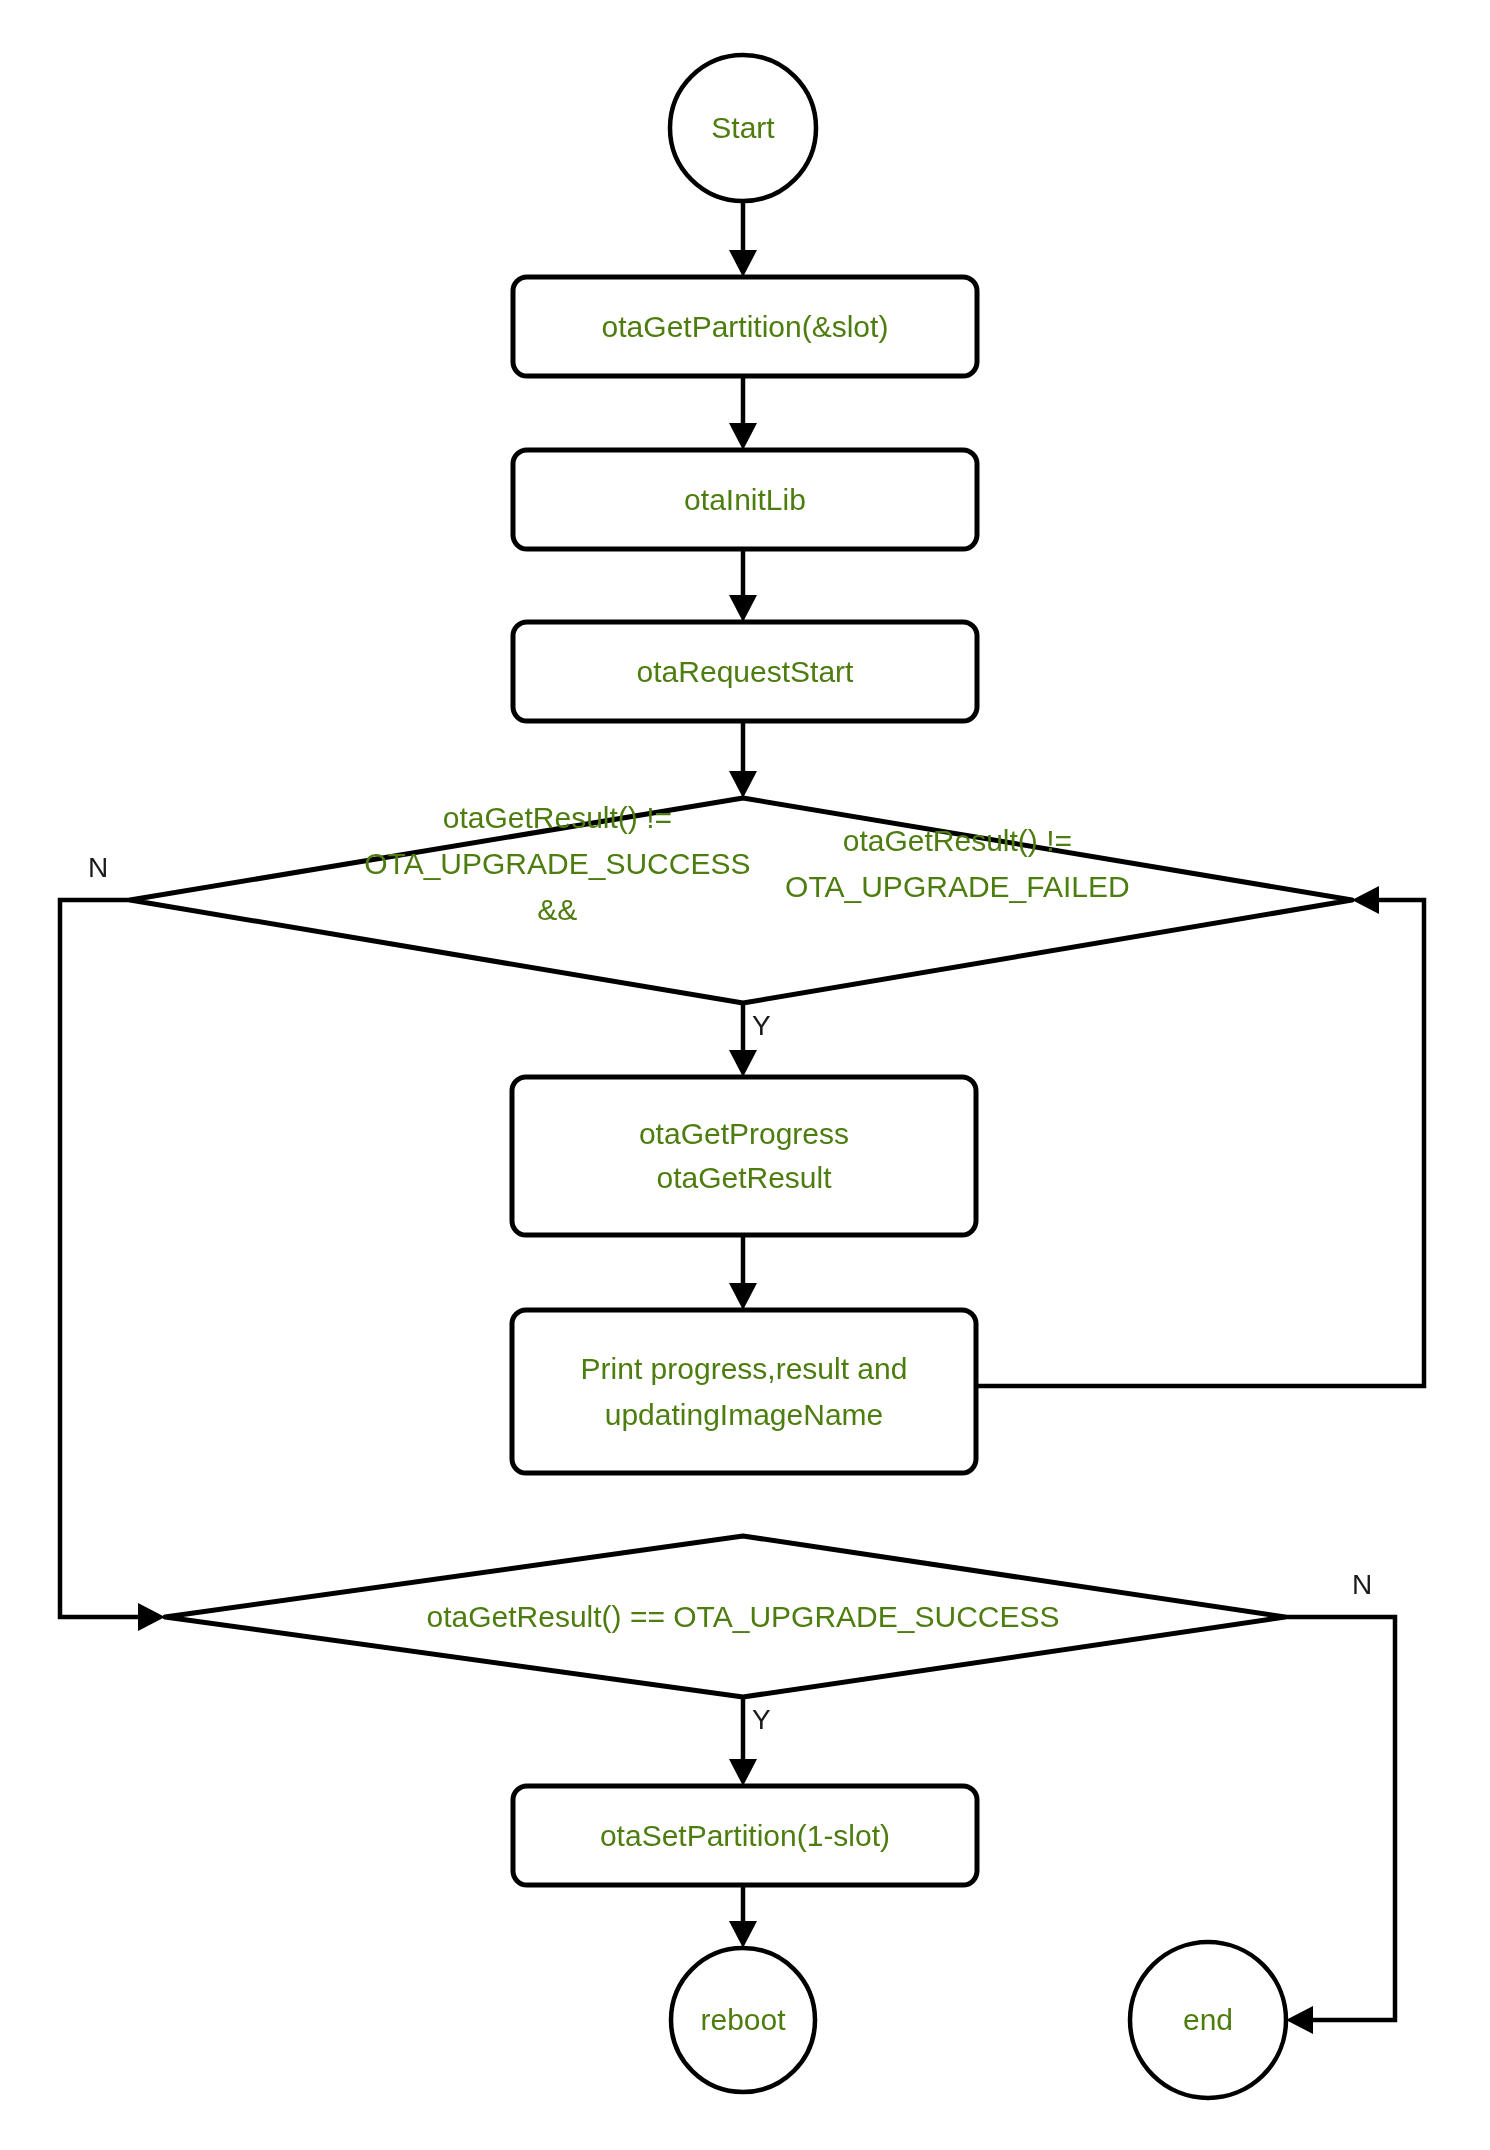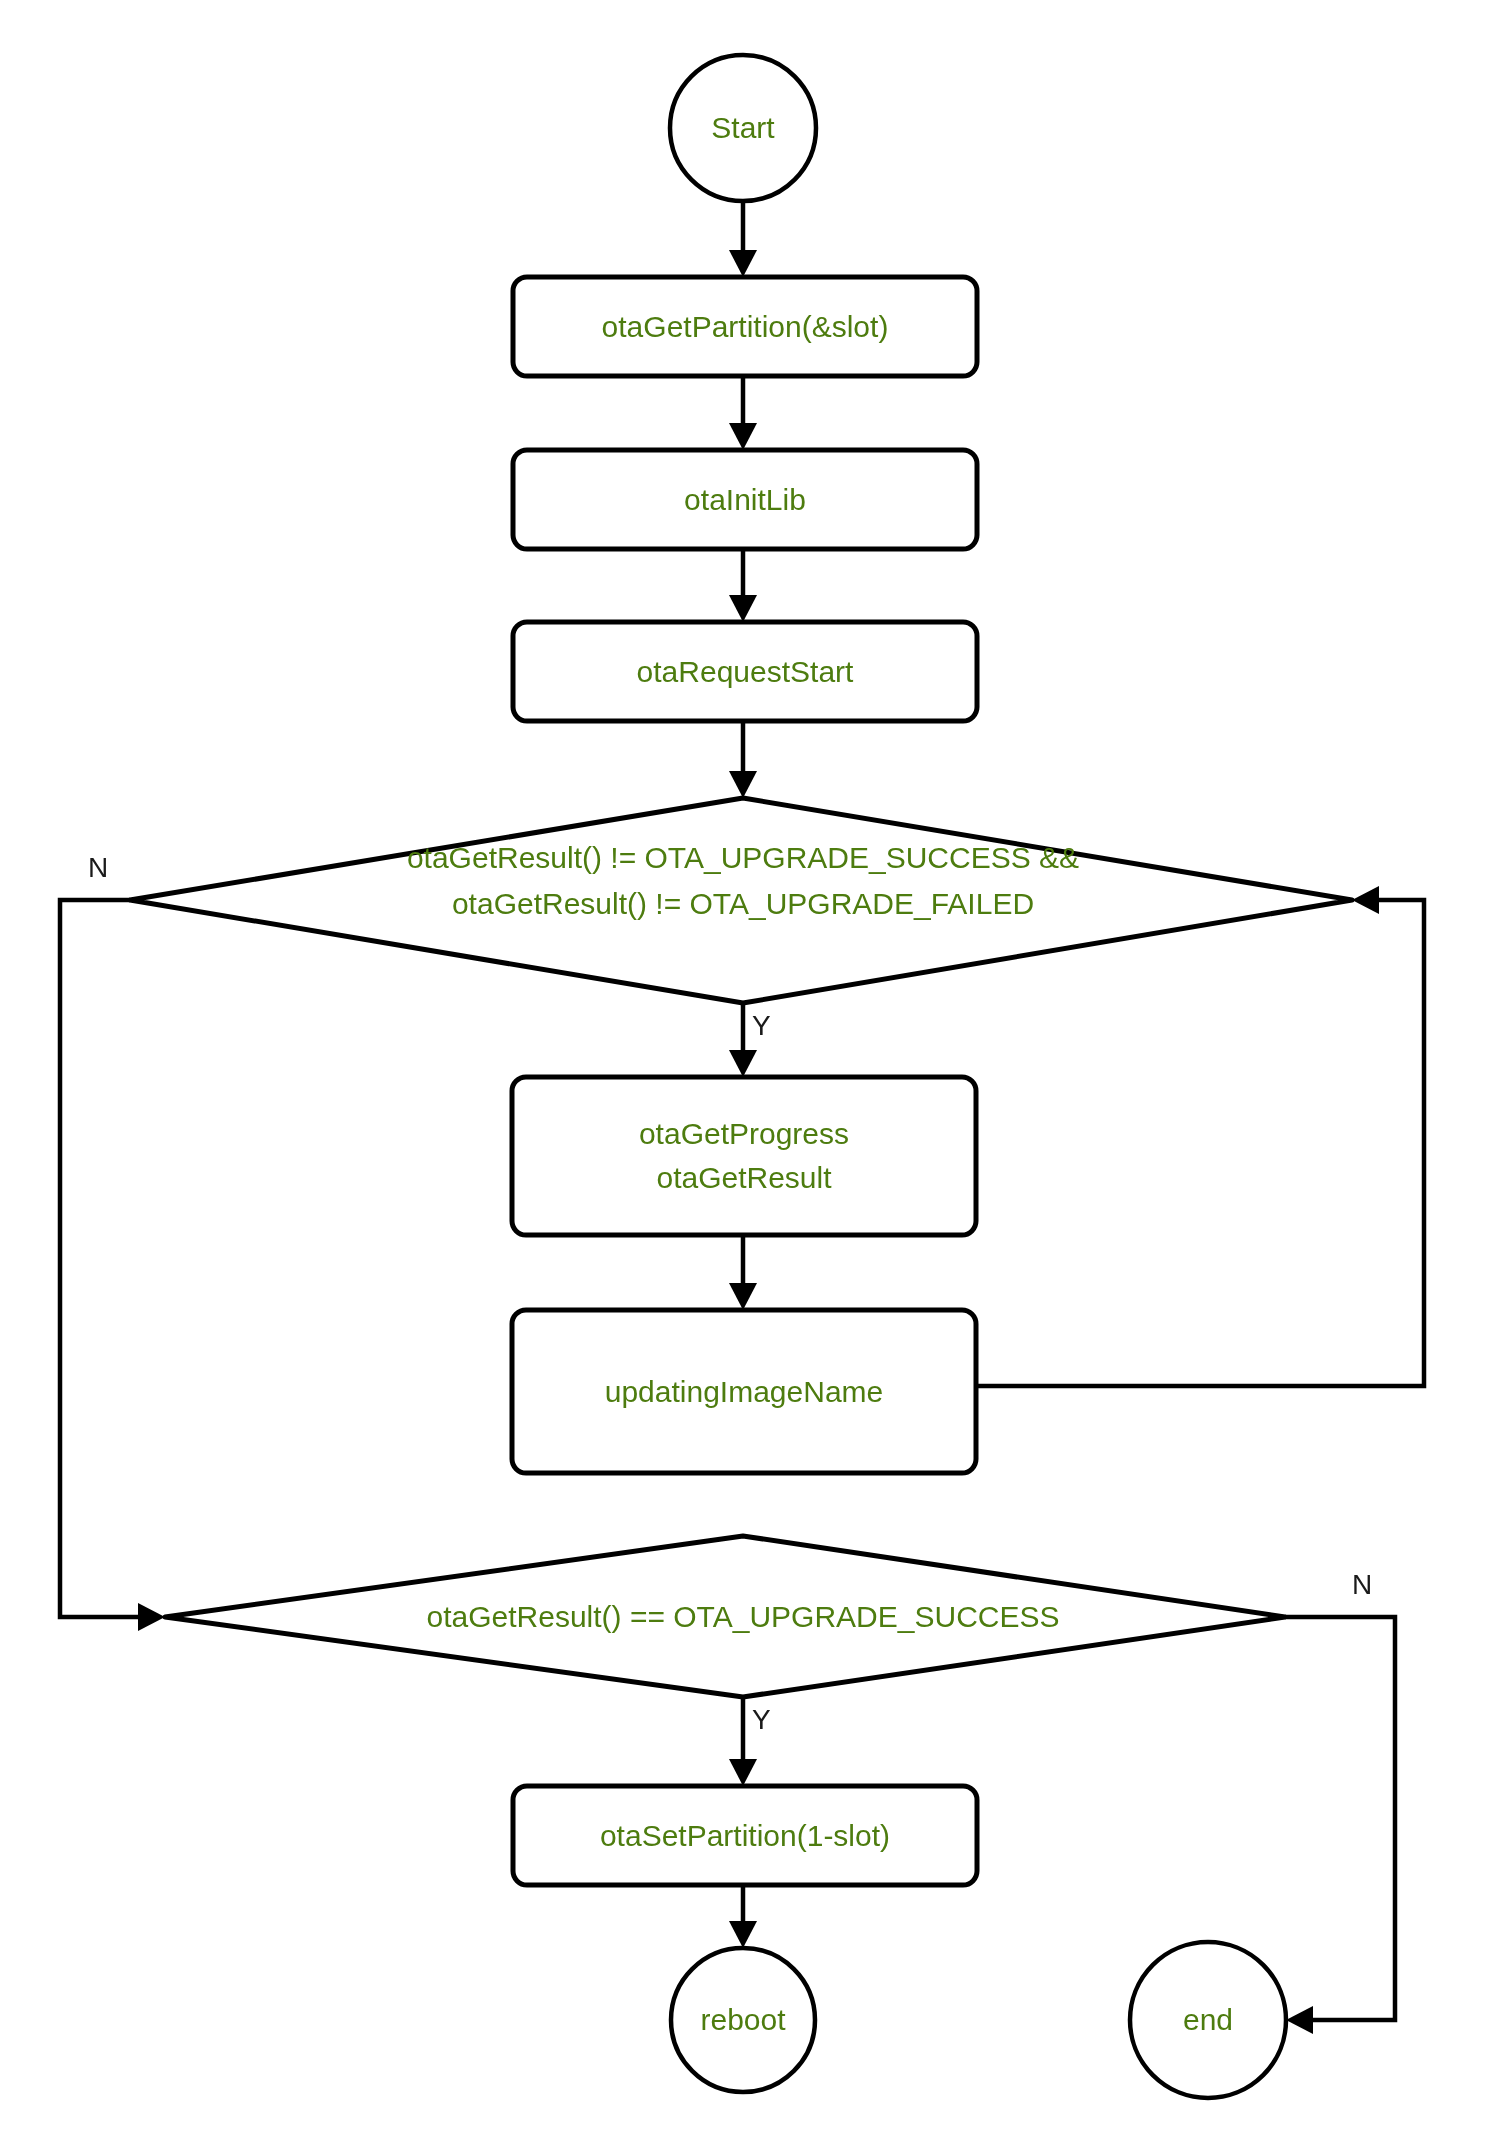--- a/index.html
+++ b/index.html
@@ -135,31 +135,32 @@
   </svg>
 
   <div class="node-label" style="left:643px; top:98px; width:200px; height:60px;">Start</div>
 
   <div class="node-label" style="left:513px; top:277px; width:464px; height:99px;">otaGetPartition(&amp;slot)</div>
 
   <div class="node-label" style="left:513px; top:450px; width:464px; height:99px;">otaInitLib</div>
 
   <div class="node-label" style="left:513px; top:622px; width:464px; height:99px;">otaRequestStart</div>
 
-  <div class="node-label" style="left:343px; top:835px; width:800px; height:92px; flex-direction:column; line-height:46px;">
+  <div class="node-label" style="left:343px; top:818px; width:800px; height:92px; flex-direction:row; line-height:46px;">
     <span>otaGetResult() != OTA_UPGRADE_SUCCESS &amp;&amp;</span>
     <span>otaGetResult() != OTA_UPGRADE_FAILED</span>
   </div>
 
   <div class="node-label" style="left:512px; top:1077px; width:464px; height:158px; flex-direction:column; line-height:44px;">
     <span>otaGetProgress</span>
     <span>otaGetResult</span>
   </div>
 
   <div class="node-label" style="left:512px; top:1310px; width:464px; height:163px; flex-direction:column; line-height:46px;">
+    <span>Print progress,result and</span>
     <span>updatingImageName</span>
   </div>
 
   <div class="node-label" style="left:343px; top:1588px; width:800px; height:58px;">otaGetResult() == OTA_UPGRADE_SUCCESS</div>
 
   <div class="node-label" style="left:513px; top:1786px; width:464px; height:99px;text-align:right;">otaSetPartition(1-slot)</div>
 
   <div class="node-label" style="left:643px; top:1990px; width:200px; height:60px;">reboot</div>
 
   <div class="node-label" style="left:1108px; top:1990px; width:200px; height:60px;">end</div>

